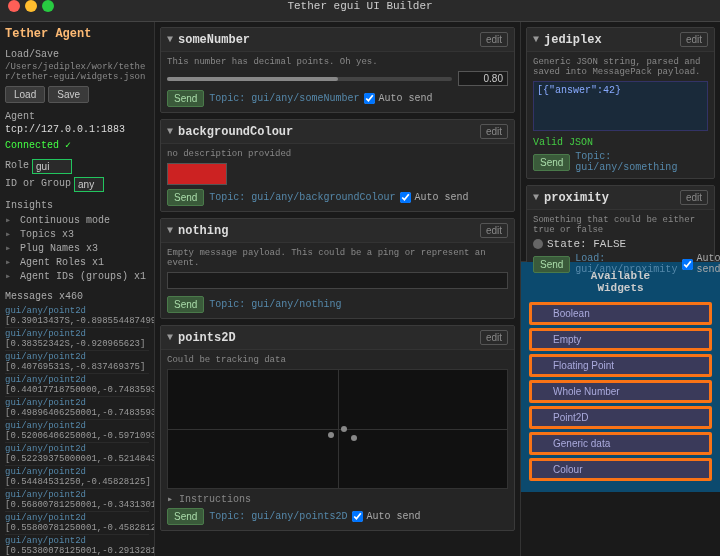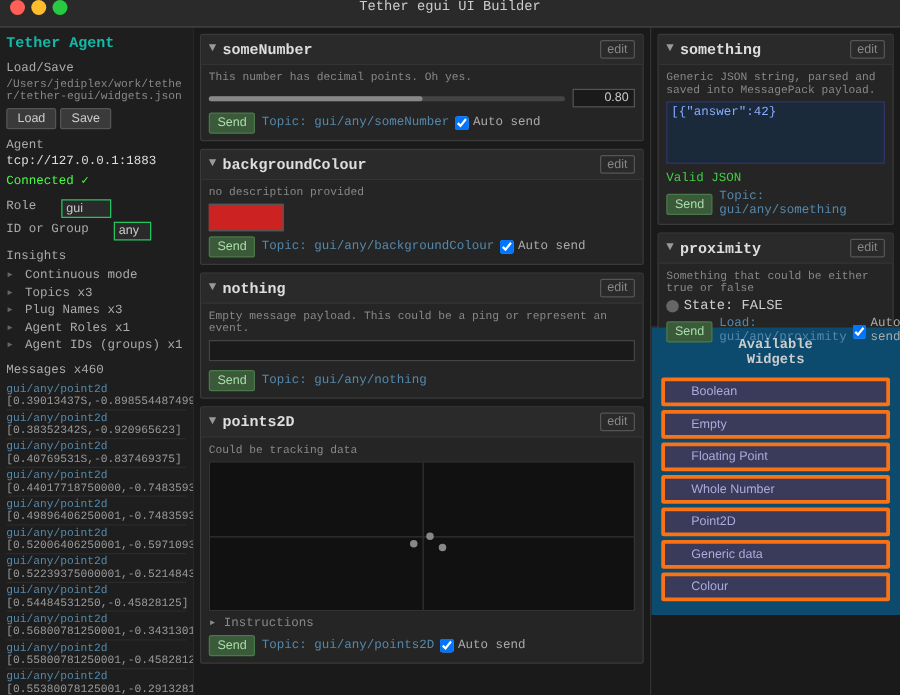--- a/index.html
+++ b/index.html
@@ -53,21 +53,21 @@
     #sidebar {
       width: 155px;
       background: #1e1e1e;
       border-right: 1px solid #333;
       padding: 5px;
       overflow-y: auto;
       flex-shrink: 0;
     }
 
     .sidebar-title {
-      color: #14b8a6;
+      color: #fdba74;
       font-size: 12px;
       font-weight: bold;
       margin-bottom: 4px;
     }
 
     .sidebar-section {
       margin-bottom: 8px;
     }
 
     .sidebar-section-title {
@@ -112,21 +112,21 @@
     }
 
     .connected-badge {
       color: #44ff44;
       font-size: 10px;
     }
 
     .sidebar-input-row {
       display: flex;
       align-items: center;
-      gap: 20px;
+      gap: 3px;
       margin-bottom: 3px;
     }
 
     .sidebar-text-input {
       background: #2a2a2a;
       border: 1px solid #22c55e;
       color: #ccc;
       font-size: 10px;
       padding: 1px 3px;
       width: 60px;
@@ -620,21 +620,21 @@
     </div>
 
   </div>
 
   <div id="right-panel">
     <div id="right-panel-top">
 
       <div class="something-widget">
         <div class="widget-header">
           <span class="widget-arrow">▼</span>
-          <span class="widget-title">something</span>
+          <span class="widget-title">jediplex</span>
           <button class="widget-edit-btn">edit</button>
         </div>
         <div class="widget-body">
           <div class="widget-desc">Generic JSON string, parsed and saved into MessagePack payload.</div>
           <textarea class="json-textarea" style="">[{"answer":42}</textarea>
           <div class="valid-json-label">Valid JSON</div>
           <div class="send-row">
             <button class="btn-send">Send</button>
             <span class="topic-text">Topic: gui/any/something</span>
           </div>

